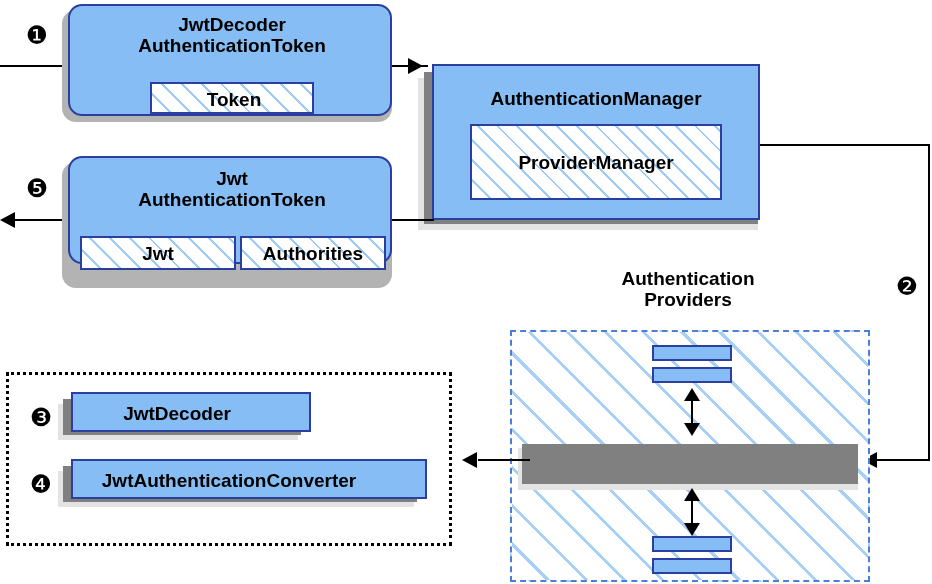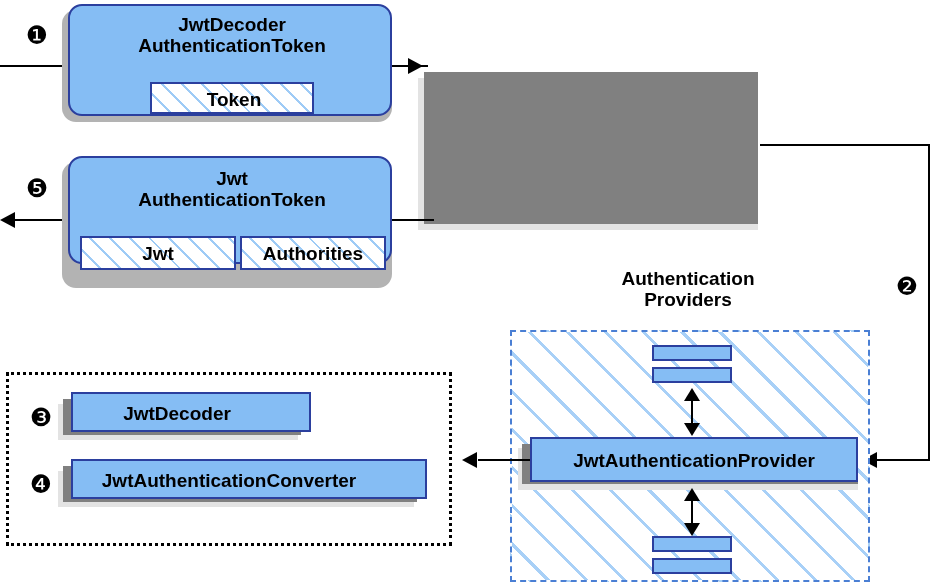--- a/index.html
+++ b/index.html
@@ -164,20 +164,26 @@
     <div class="slot" style="left:80px; top:76px; width:164px; height:32px;">
       <div class="lbl" style="left:0px; top:5px; width:164px; font-size:19px;">Token</div>
     </div>
   </div>
 
   <div class="hline" style="left:392px; top:65px; width:36px;"></div>
   <div class="arrow-r" style="left:408px; top:58px;"></div>
 
   <div class="box-shadow-light" style="left:418px; top:78px; width:340px; height:152px;"></div>
   <div class="box-shadow-dark" style="left:424px; top:72px; width:334px; height:152px;"></div>
+  <div class="box" style="left:432px; top:64px; width:328px; height:156px;">
+    <div class="lbl" style="left:0px; top:22px; width:324px; font-size:19px;">AuthenticationManager</div>
+    <div class="slot" style="left:36px; top:58px; width:252px; height:76px;">
+      <div class="lbl" style="left:0px; top:26px; width:248px; font-size:19px;">ProviderManager</div>
+    </div>
+  </div>
 
   <div class="bullet" style="left:24px; top:176px;">❺</div>
   <div class="hline" style="left:14px; top:219px; width:60px;"></div>
   <div class="arrow-l" style="left:0px; top:212px;"></div>
 
   <div class="hline" style="left:386px; top:219px; width:48px;"></div>
 
   <div class="card-shadow" style="left:62px; top:162px; width:330px; height:126px;"></div>
   <div class="card" style="left:68px; top:156px; width:324px; height:108px;">
     <div class="lbl" style="left:0px; top:10px; width:324px; font-size:19px;">Jwt
@@ -203,23 +209,20 @@
 
   <div class="bar" style="left:652px; top:345px; width:80px; height:16px;"></div>
   <div class="bar" style="left:652px; top:367px; width:80px; height:16px;"></div>
 
   <div class="vline" style="left:691px; top:392px; height:36px;"></div>
   <div class="arrow-u" style="left:684px; top:388px;"></div>
   <div class="arrow-d" style="left:684px; top:423px;"></div>
 
   <div class="box-shadow-light" style="left:518px; top:448px; width:340px; height:42px;"></div>
   <div class="box-shadow-dark" style="left:522px; top:444px; width:336px; height:40px;"></div>
-  <div class="box" style="left:530px; top:437px; width:328px; height:45px;">
-    <div class="lbl" style="left:0px; top:11px; width:324px; font-size:19px;">JwtAuthenticationProvider</div>
-  </div>
 
   <div class="vline" style="left:691px; top:492px; height:36px;"></div>
   <div class="arrow-u" style="left:684px; top:488px;"></div>
   <div class="arrow-d" style="left:684px; top:523px;"></div>
 
   <div class="bar" style="left:652px; top:536px; width:80px; height:16px;"></div>
   <div class="bar" style="left:652px; top:558px; width:80px; height:16px;"></div>
 
   <div class="hline" style="left:478px; top:459px; width:52px;"></div>
   <div class="arrow-l" style="left:462px; top:452px;"></div>

